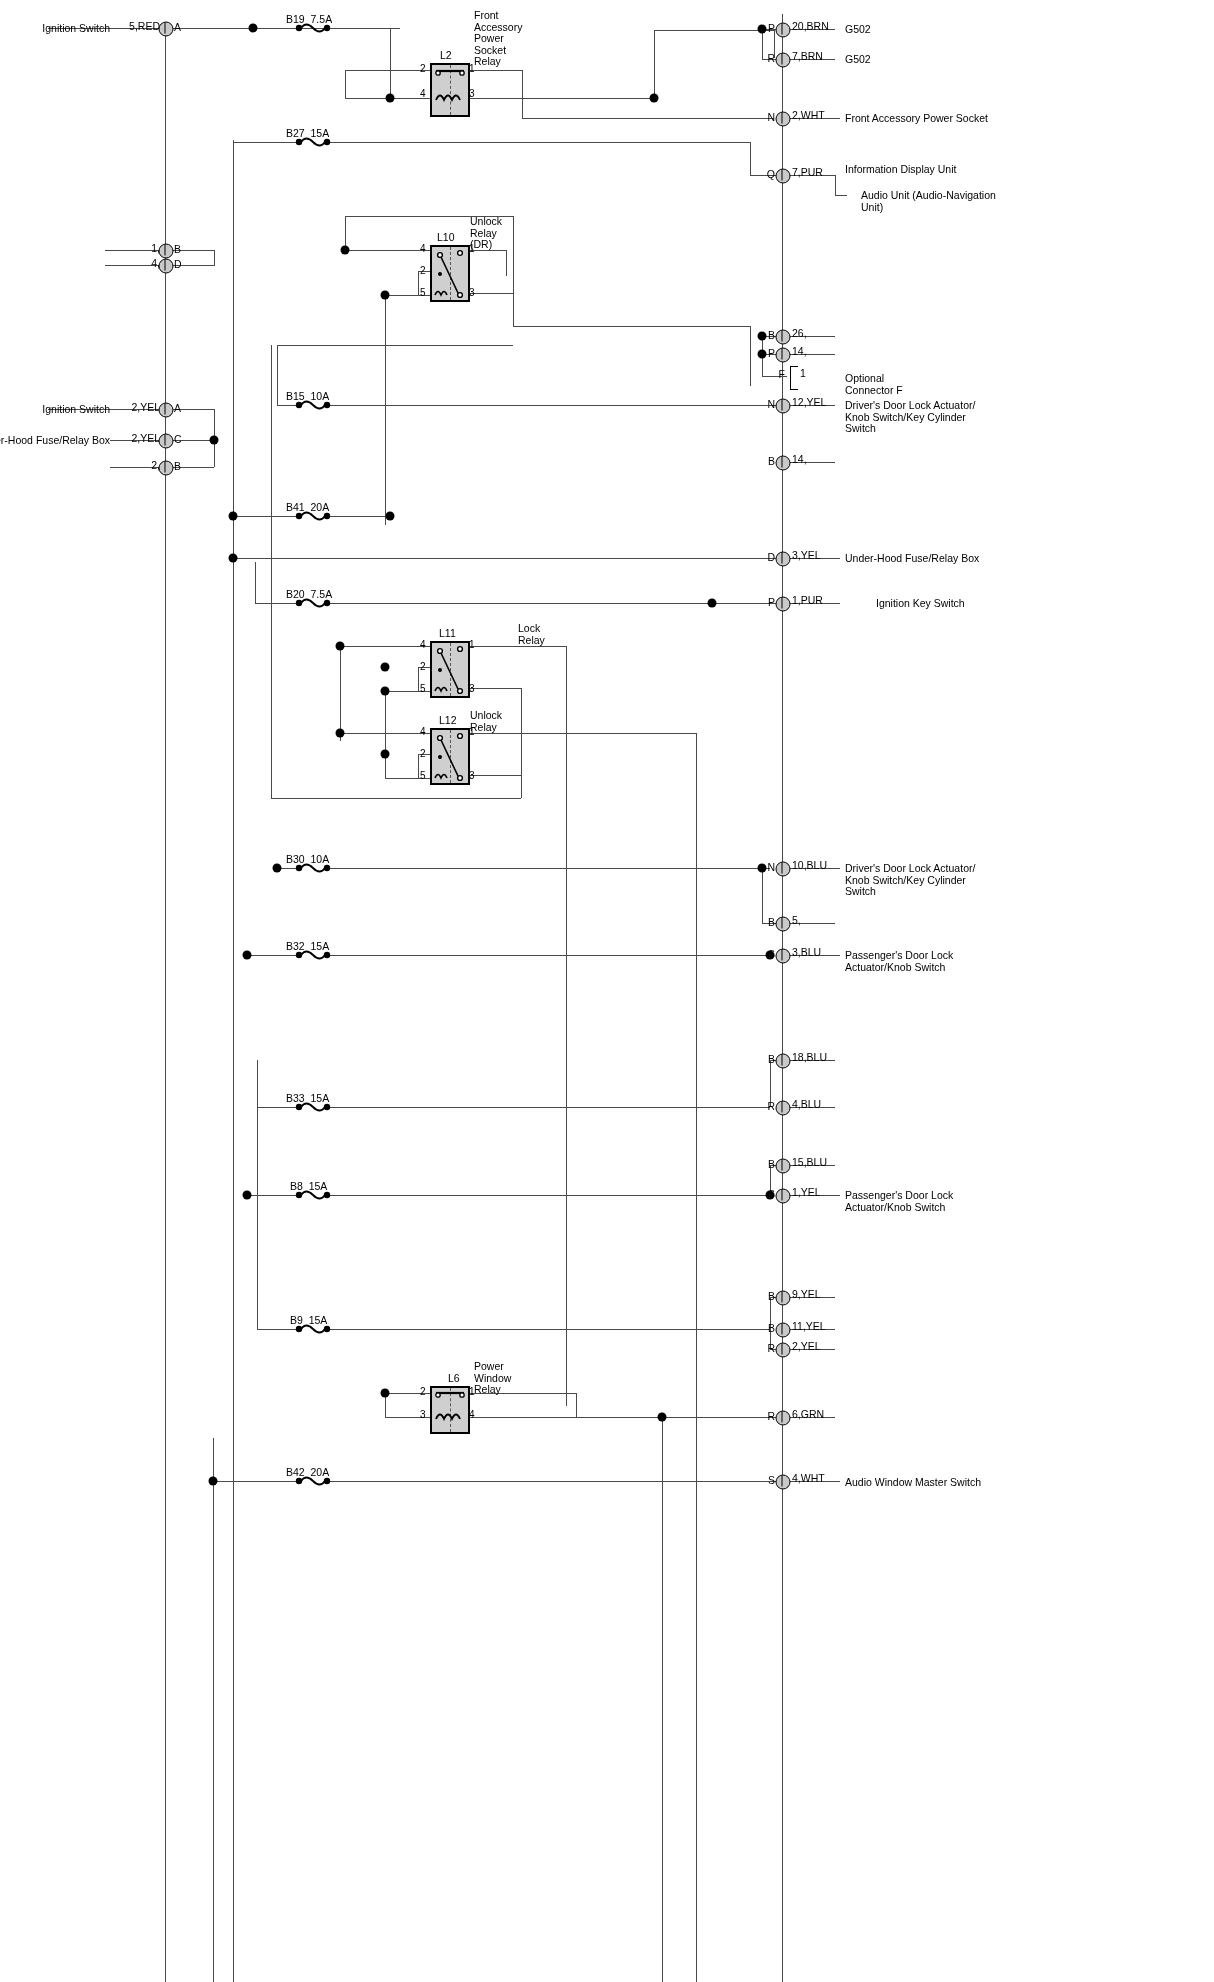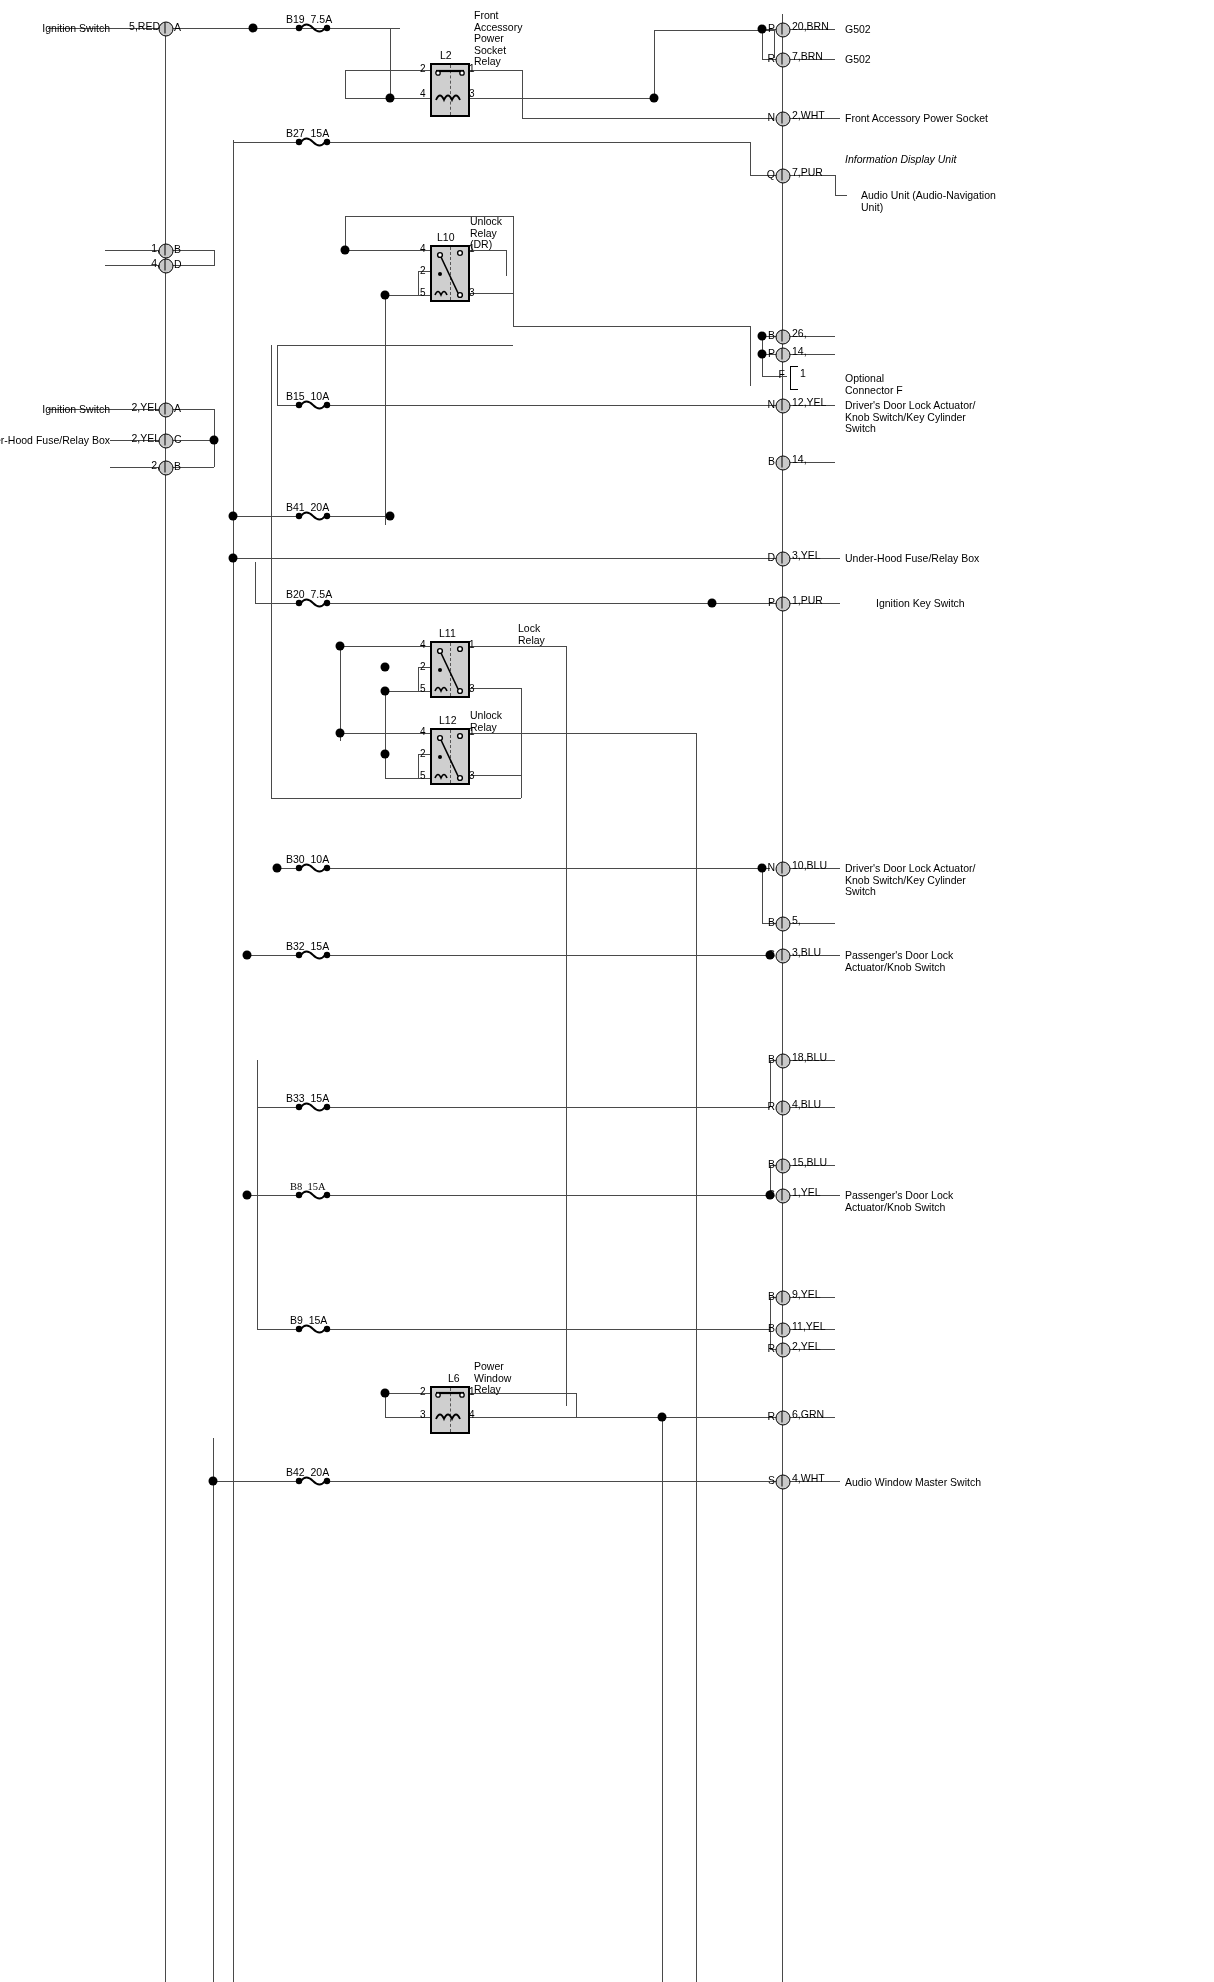--- a/index.html
+++ b/index.html
@@ -331,21 +331,21 @@
 
   <div class="lbl" style="left:286px;top:1093px;"><span>B33</span>&nbsp;&nbsp;<span>15A</span></div>
   <div class="fuse" style="left:295px;top:1107px;">
     <svg width="36" height="12" viewBox="0 0 36 12">
         <circle cx="4" cy="6" r="3.2" fill="#000"></circle>
         <circle cx="32" cy="6" r="3.2" fill="#000"></circle>
         <path d="M6 6 Q11 -1 18 6 Q25 13 30 6" stroke="#000" stroke-width="1.8" fill="none"></path>
       </svg>
   </div>
 
-  <div class="lbl" style="left:290px;top:1181px;font-family:Liberation Serif, serif;"><span>B8</span>&nbsp;&nbsp;<span>15A</span></div>
+  <div class="lbl" style="left:290px;top:1181px;"><span>B8</span>&nbsp;&nbsp;<span>15A</span></div>
   <div class="fuse" style="left:295px;top:1195px;">
     <svg width="36" height="12" viewBox="0 0 36 12">
         <circle cx="4" cy="6" r="3.2" fill="#000"></circle>
         <circle cx="32" cy="6" r="3.2" fill="#000"></circle>
         <path d="M6 6 Q11 -1 18 6 Q25 13 30 6" stroke="#000" stroke-width="1.8" fill="none"></path>
       </svg>
   </div>
 
   <div class="lbl" style="left:290px;top:1315px;"><span>B9</span>&nbsp;&nbsp;<span>15A</span></div>
   <div class="fuse" style="left:295px;top:1329px;">
@@ -475,21 +475,21 @@
   <div class="lbl" style="left:845px;top:54px;">G502</div>
 
   <div class="lbl r" style="left:775px;top:112px;">N</div>
   <div class="term" style="left:782px;top:118px;"></div>
   <div class="lbl" style="left:792px;top:110px;">2,WHT</div>
   <div class="lbl" style="left:845px;top:113px;">Front Accessory Power Socket</div>
 
   <div class="lbl r" style="left:775px;top:169px;">Q</div>
   <div class="term" style="left:782px;top:175px;"></div>
   <div class="lbl" style="left:792px;top:167px;">7,PUR</div>
-  <div class="lbl" style="left:845px;top:154px;font-style:italic;">Information Display Unit</div>
+  <div class="lbl" style="left:845px;top:164px;">Information Display Unit</div>
   <div class="lbl" style="left:861px;top:190px;">Audio Unit (Audio-Navigation
 Unit)</div>
 
   <div class="lbl r" style="left:775px;top:330px;">B</div>
   <div class="term" style="left:782px;top:336px;"></div>
   <div class="lbl" style="left:792px;top:328px;">26,</div>
 
   <div class="lbl r" style="left:775px;top:348px;">P</div>
   <div class="term" style="left:782px;top:354px;"></div>
   <div class="lbl" style="left:792px;top:346px;">14,</div>

